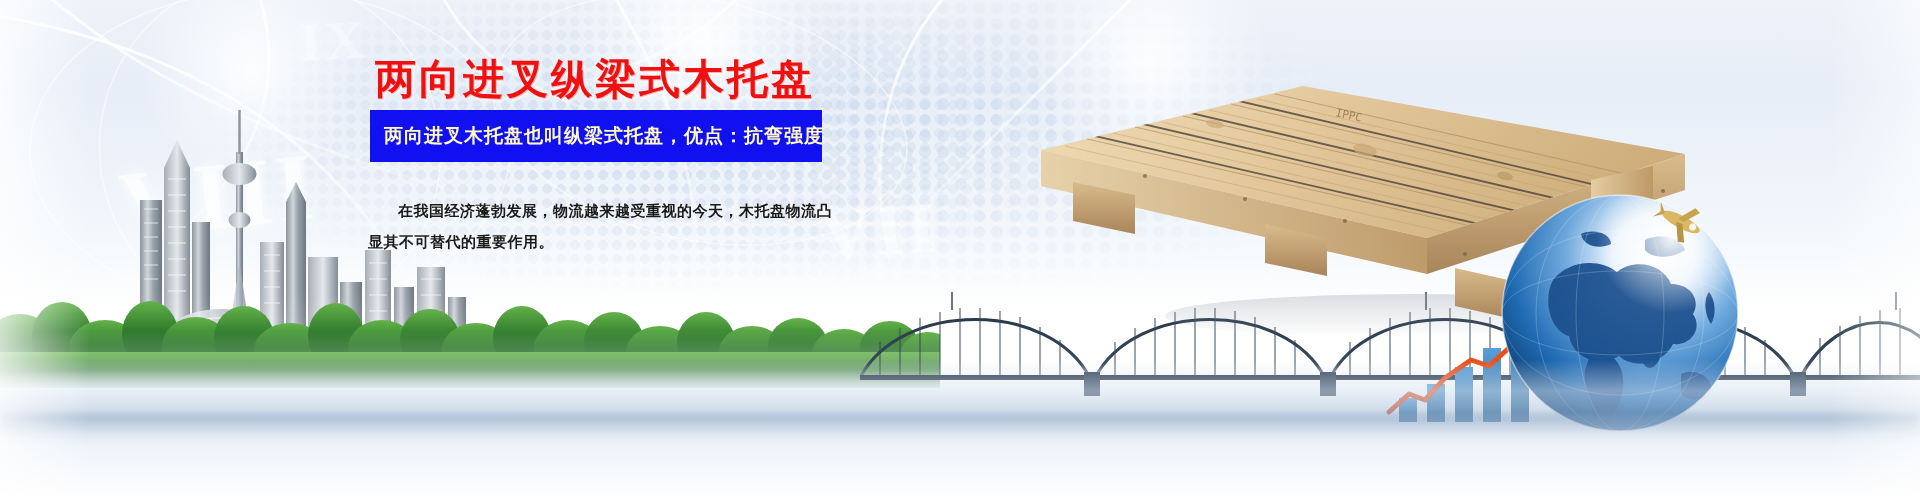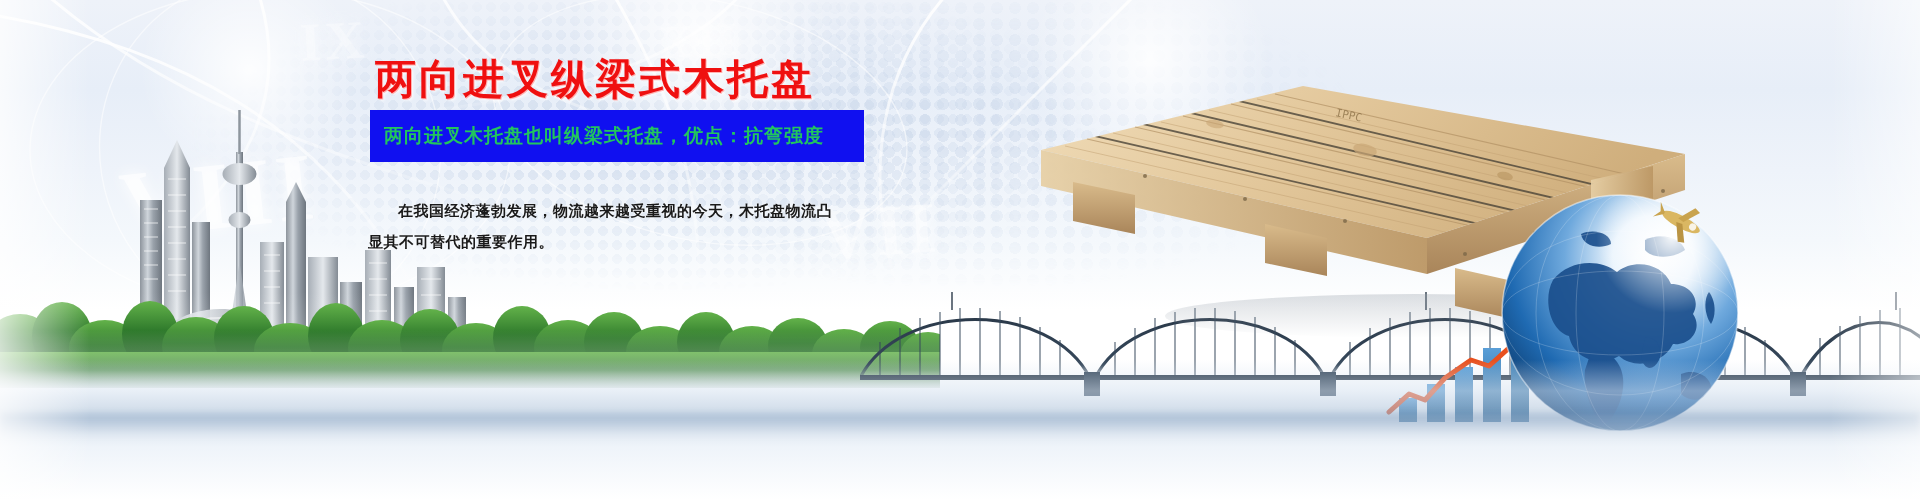--- a/index.html
+++ b/index.html
@@ -87,25 +87,25 @@
     letter-spacing: 3px;
     color: #ef1010;
     text-shadow: 1px 1px 0 #ffb3b3, 2px 2px 3px rgba(255,255,255,.9);
     white-space: nowrap;
   }
 
   .highlight-box {
     position: absolute;
     left: 370px;
     top: 110px;
-    width: 494px;
+    width: 452px;
     box-sizing: border-box;
     padding: 9px 12px 10px 14px;
     background: #1010f0;
-    color: #22c55e;
+    color: #fef9c3;
     font-size: 19px;
     font-weight: 700;
     line-height: 33px;
     letter-spacing: 1px;
   }
   .highlight-box .hl-line { white-space: nowrap; }
 
   .body-copy {
     position: absolute;
     left: 368px;

